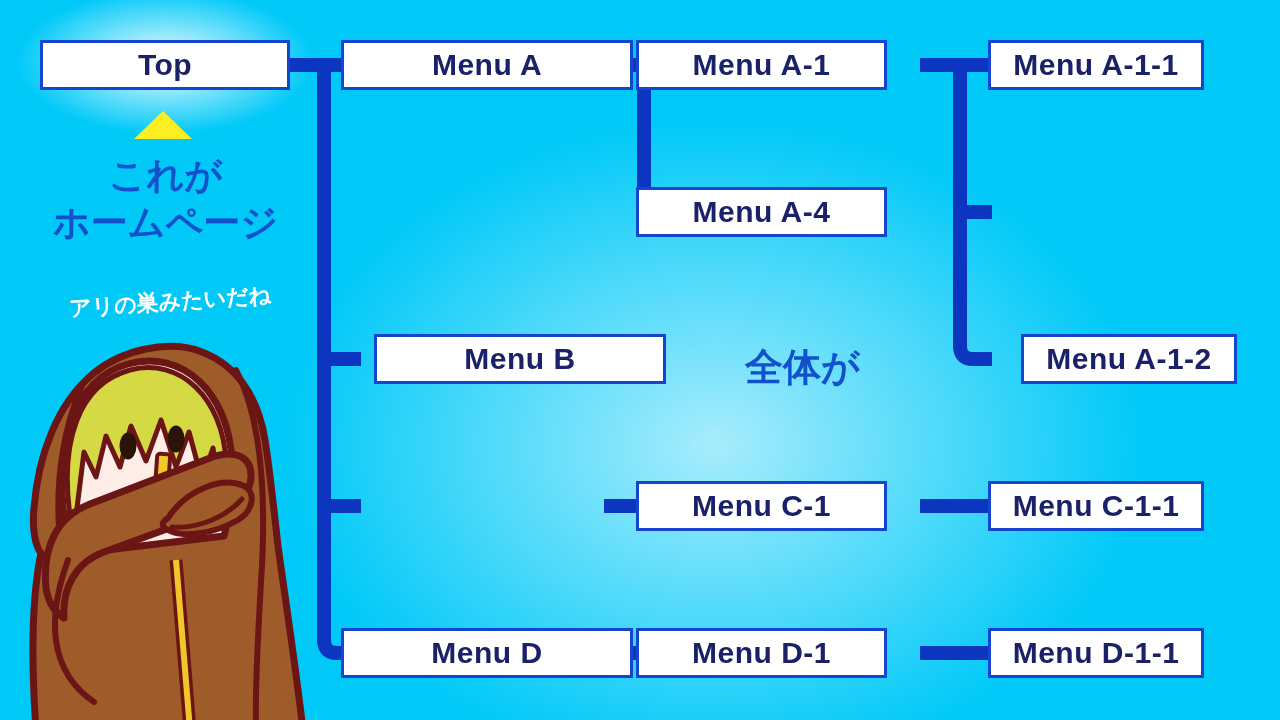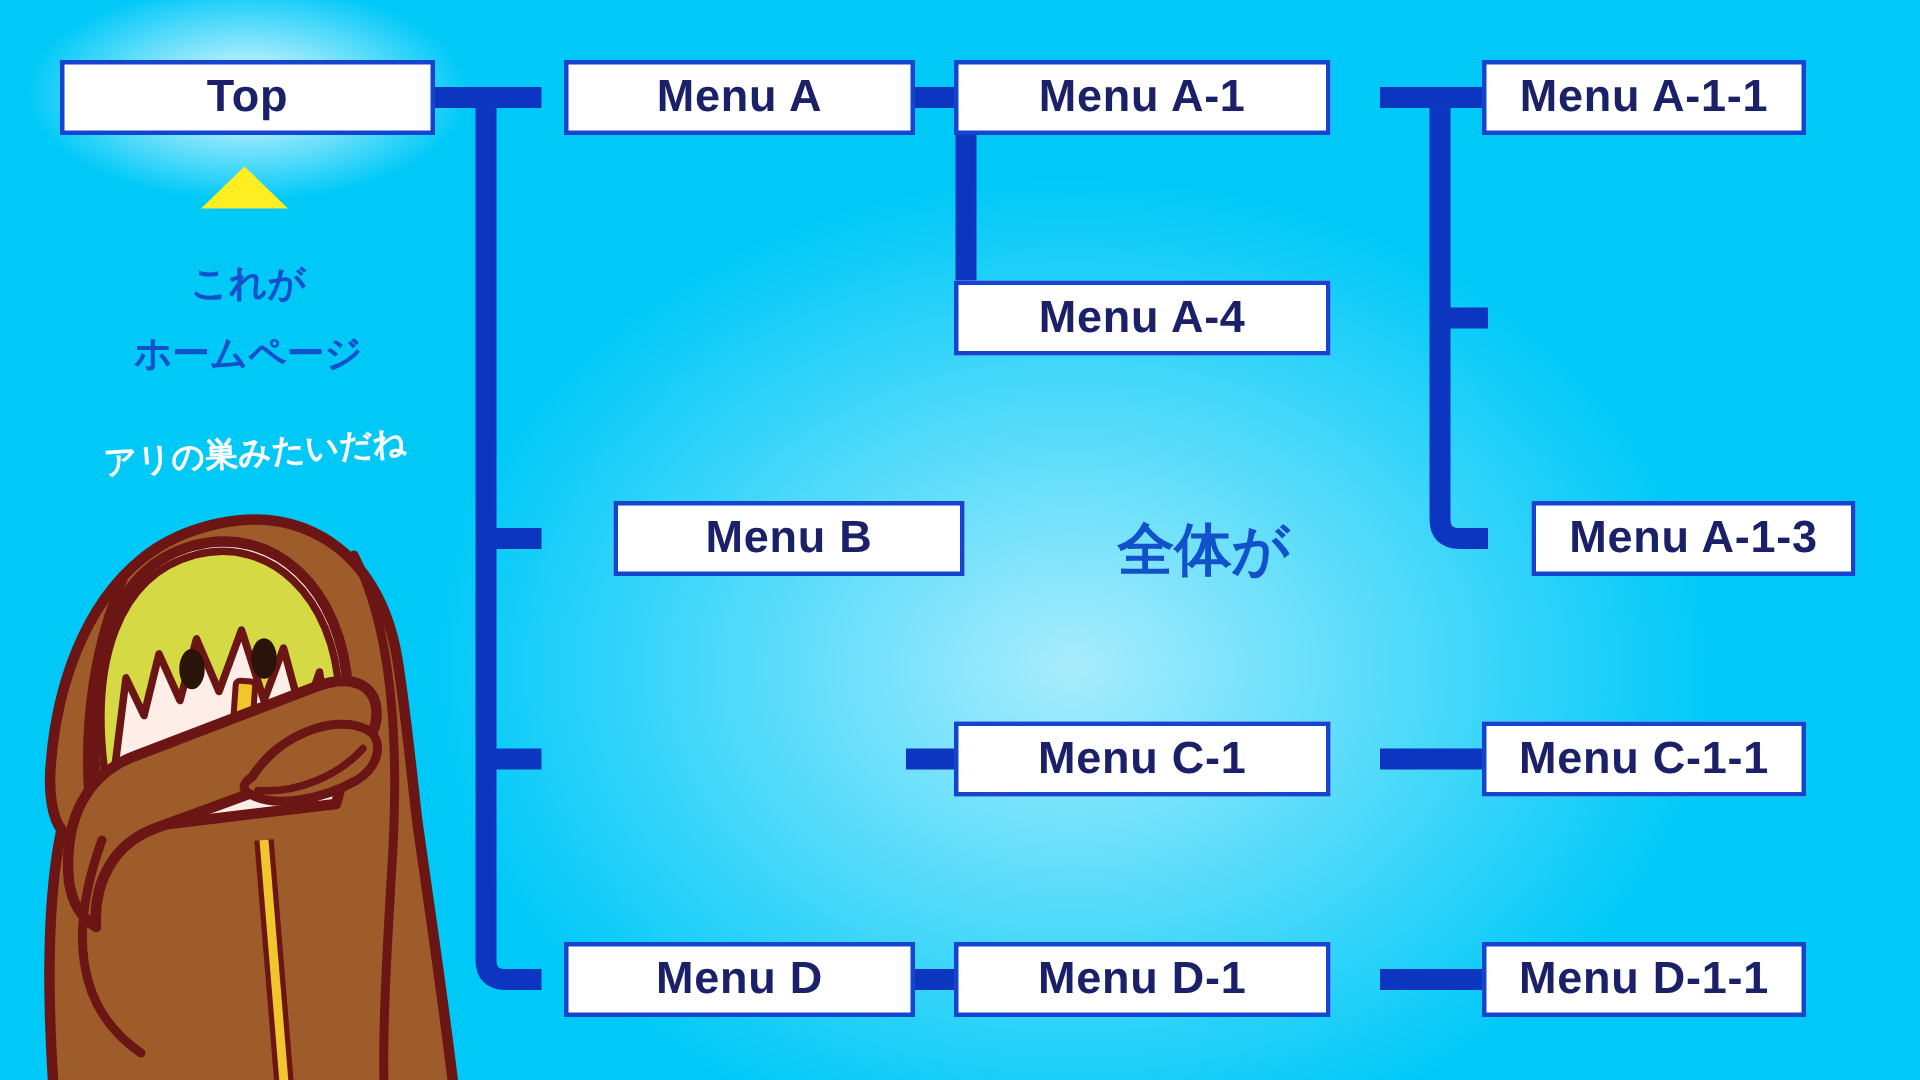--- a/index.html
+++ b/index.html
@@ -13,33 +13,33 @@
   }
   #connectors{position:absolute;left:0;top:0;}
   #connectors path{stroke:#0d36c0;stroke-width:14;fill:none;}
   .node{
     position:absolute;height:50px;box-sizing:border-box;
     background:#ffffff;border:3px solid #1544cf;
     display:flex;align-items:center;justify-content:center;
     color:#1b2168;font-weight:bold;font-size:30px;letter-spacing:.5px;
   }
   .c1{left:40px;width:250px;}
-  .c2{left:376px;width:234px;}
+  .c2{left:341px;width:292px;}
   .c3{left:636px;width:251px;}
   .c4{left:988px;width:216px;}
   .r1{top:40px;}.r2{top:187px;}.r3{top:334px;margin-left:33px;}.r4{top:481px;}.r5{top:628px;}
   .triangle{
     position:absolute;left:134px;top:111px;width:0;height:0;
     border-left:29px solid transparent;border-right:29px solid transparent;
     border-bottom:28px solid #fcee21;
   }
   .note-blue{
     position:absolute;color:#1152cc;font-weight:bold;text-align:center;
   }
-  #note-homepage{left:28px;top:166px;width:275px;font-size:25px;line-height:47px;}
+  #note-homepage{left:28px;top:152px;width:275px;font-size:37px;line-height:47px;}
   #note-website{left:650px;top:309px;width:305px;font-size:38px;line-height:56px;margin-top:30px;}
   #note-antnest{
     position:absolute;left:45px;top:288px;width:250px;text-align:center;
     color:#ffffff;font-weight:bold;font-size:22px;line-height:27px;
     transform:rotate(-4deg);
   }
   #character{position:absolute;left:10px;top:320px;}
 </style>
 </head>
 <body>
@@ -74,21 +74,21 @@
   <div class="node c4 r1">
       <span>Menu A-1-1</span>
     </div>
   <div class="node c3 r2">
       <span>Menu A-4</span>
     </div>
   <div class="node c2 r3">
       <span>Menu B</span>
     </div>
   <div class="node c4 r3">
-      <span>Menu A-1-3</span>
+      <span>Menu A-1-2</span>
     </div>
   <div class="node c3 r4">
       <span>Menu C-1</span>
     </div>
   <div class="node c4 r4">
       <span>Menu C-1-1</span>
     </div>
   <div class="node c2 r5">
       <span>Menu D</span>
     </div>

